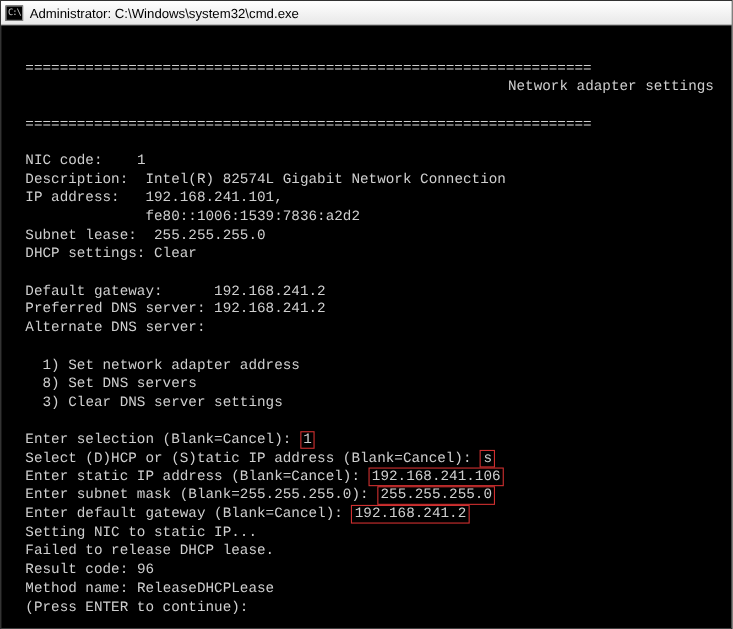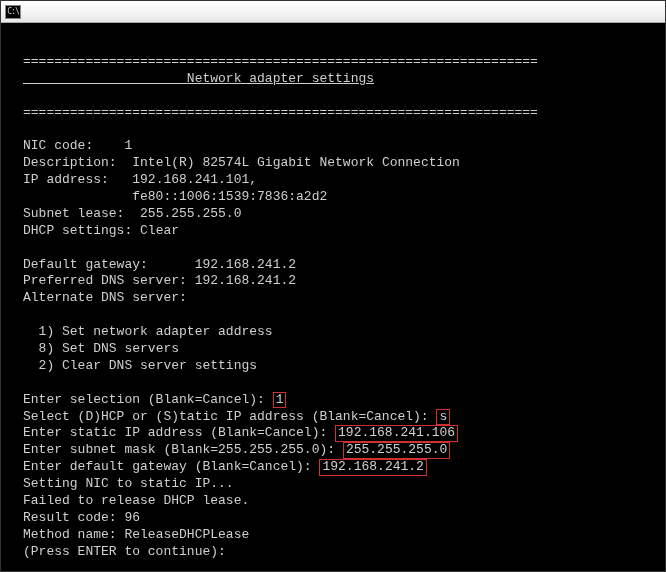--- a/index.html
+++ b/index.html
@@ -52,60 +52,60 @@
       white-space: pre;
       line-height: 1.3;
       overflow: hidden;
       font-size: 13px;
     }
     .divider {
       color: #cfcfcf;
       letter-spacing: 0;
     }
     .center-title {
-      text-align: left;
+      text-align: right;
       display: block;
-      text-decoration: underline;
     }
     .hl {
       display: inline-block;
       border: 1px solid #d03030;
       padding: 0 2px;
       line-height: 1.1;
     }
     .inner {
       padding: 6px 10px 0 16px;
     }
   </style>
 </head>
 <body>
 
 <div class="window">
   <div class="titlebar">
     <span class="title-icon">C:\</span>
+    <span>Administrator: C:\Windows\system32\cmd.exe</span>
   </div>
   <div class="terminal">
 <div class="inner"><span class="divider">==================================================================</span>
 <span class="center-title">                     <span>Network adapter settings</span></span>
 <span class="divider">==================================================================</span>
 
 <span><span>NIC code:</span>    <span>1</span></span>
 <span><span>Description:</span>  <span>Intel(R) 82574L Gigabit Network Connection</span></span>
 <span><span>IP address:</span>   <span>192.168.241.101,</span></span>
 <span>              <span>fe80::1006:1539:7836:a2d2</span></span>
 <span><span>Subnet lease:</span>  <span>255.255.255.0</span></span>
 <span><span>DHCP settings:</span> <span>Clear</span></span>
 
 <span><span>Default gateway:</span>      <span>192.168.241.2</span></span>
 <span><span>Preferred DNS server:</span> <span>192.168.241.2</span></span>
 <span><span>Alternate DNS server:</span><span></span></span>
 
 <span>  <span>1) Set network adapter address</span></span>
 <span>  <span>8) Set DNS servers</span></span>
-<span>  <span>2) Clear DNS server settings</span></span>
+<span>  <span>3) Clear DNS server settings</span></span>
 
 <span><span>Enter selection (Blank=Cancel):</span> <span class="hl">1</span></span>
 <span><span>Select (D)HCP or (S)tatic IP address (Blank=Cancel):</span> <span class="hl">s</span></span>
 <span><span>Enter static IP address (Blank=Cancel):</span> <span class="hl">192.168.241.106</span></span>
 <span><span>Enter subnet mask (Blank=255.255.255.0):</span> <span class="hl">255.255.255.0</span></span>
 <span><span>Enter default gateway (Blank=Cancel):</span> <span class="hl">192.168.241.2</span></span>
 <span>Setting NIC to static IP...</span>
 <span>Failed to release DHCP lease.</span>
 <span><span>Result code:</span> <span>96</span></span>
 <span><span>Method name:</span> <span>ReleaseDHCPLease</span></span>

